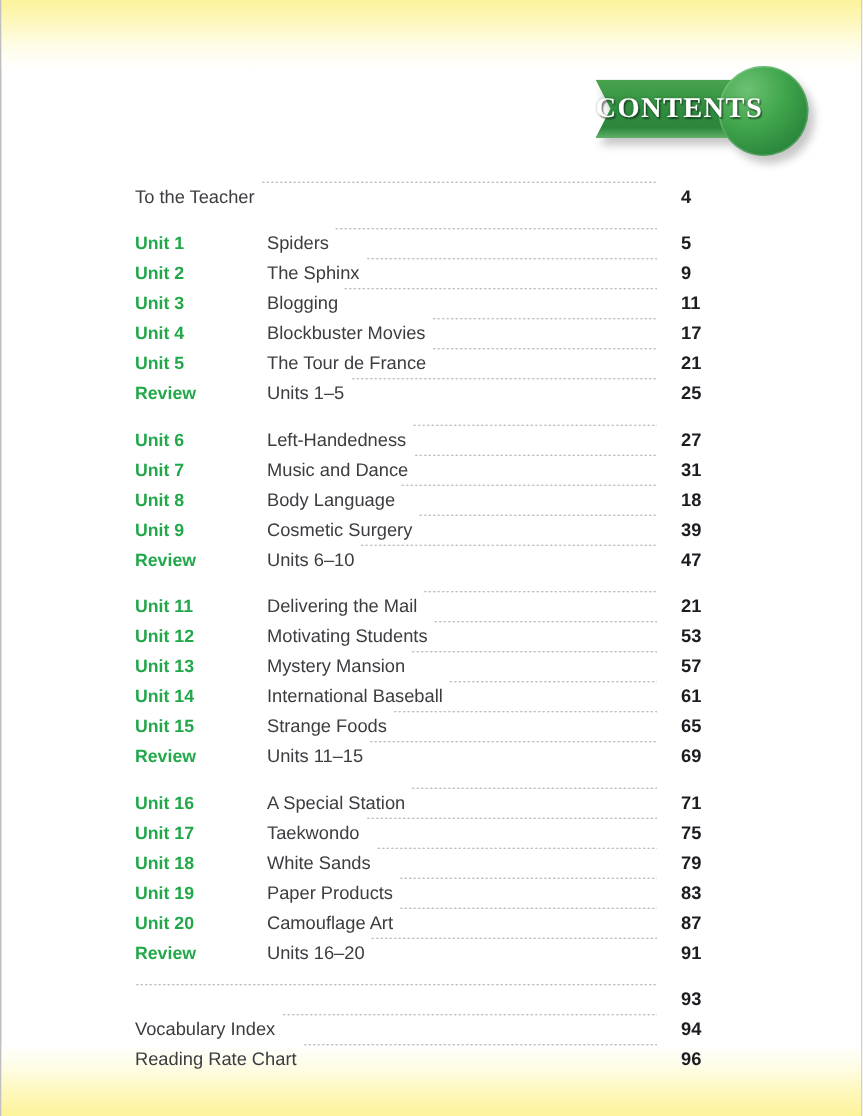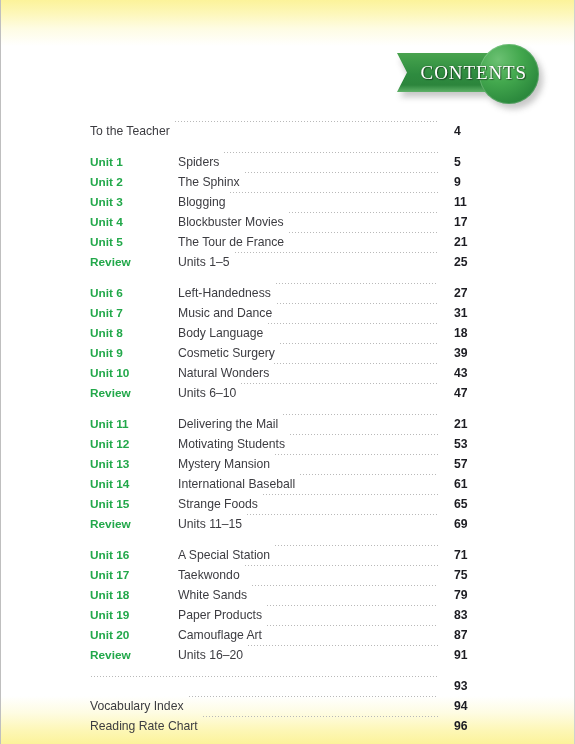--- a/index.html
+++ b/index.html
@@ -91,23 +91,23 @@
     background: radial-gradient(circle at 32% 26%, #6cc173 0%, #43a84e 38%, #2d8b3e 72%, #1f7a33 100%);
     box-shadow: inset 0 0 0 1px rgba(255,255,255,.18);
   }
   .banner-label {
     position: absolute;
     left: 0;
     top: 9px;
     width: 130px;
     height: 39px;
     line-height: 39px;
-    text-align: right;
+    text-align: left;
     font-family: "Liberation Serif", serif;
-    font-weight: normal;
+    font-weight: bold;
     font-size: 19px;
     letter-spacing: .9px;
     color: #ffffff;
     text-shadow: 1px 1px 1px rgba(0,0,0,.45), 0 0 2px rgba(0,0,0,.3);
   }
 
   
   .toc {
     position: absolute;
     left: 89px;
@@ -245,26 +245,20 @@
           <span class="leader"></span>
           <span class="page-no">18</span>
         </div>
         <div class="row">
           <span class="unit">Unit 9</span>
           <span class="title">Cosmetic Surgery</span>
           <span class="leader"></span>
           <span class="page-no">39</span>
         </div>
         <div class="row">
-          <span class="unit">Unit 10</span>
-          <span class="title">Natural Wonders</span>
-          <span class="leader"></span>
-          <span class="page-no">43</span>
-        </div>
-        <div class="row">
           <span class="unit">Review</span>
           <span class="title">Units 6–10</span>
           <span class="leader"></span>
           <span class="page-no">47</span>
         </div>
       </div>
       <div class="group-gap"></div>
       <div class="toc-group">
         <div class="row">
           <span class="unit">Unit 11</span>

